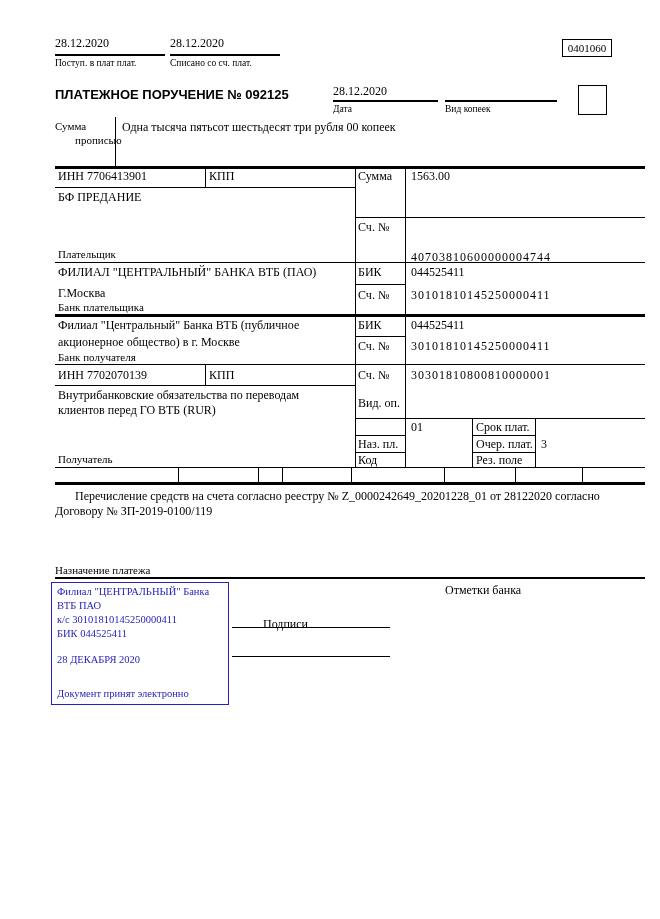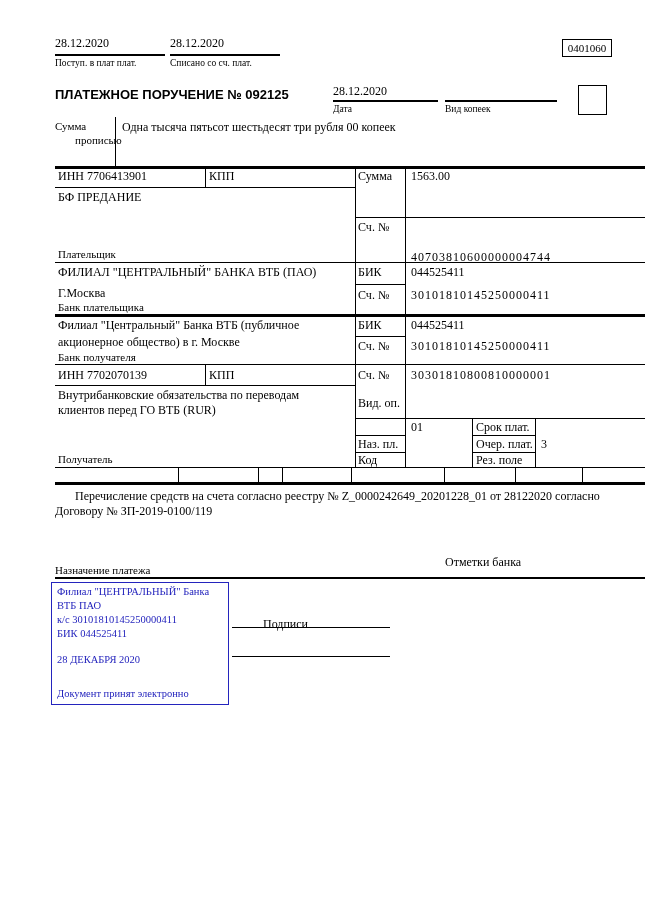--- a/index.html
+++ b/index.html
@@ -118,21 +118,21 @@
 <div class="abs t12" style="left:358px;top:453px;">Код</div>
 <div class="abs t12" style="left:476px;top:453px;">Рез. поле</div>
 <div class="abs t11" style="left:58px;top:453px;">Получатель</div>
 
 <div class="abs t12" style="left:55px;top:489px;margin-left:20px;">Перечисление средств на счета согласно реестру № Z_0000242649_20201228_01 от 28122020 согласно</div>
 <div class="abs t12" style="left:55px;top:504px;">Договору № ЗП-2019-0100/119</div>
 <div class="abs t11" style="left:55px;top:564px;">Назначение платежа</div>
 <div class="hline med" style="left:55px;top:577px;width:590px;"></div>
 
 <div class="abs t12" style="left:263px;top:617px;">Подписи</div>
-<div class="abs t12" style="left:445px;top:555px;">Отметки банка</div>
+<div class="abs t12" style="left:445px;top:583px;">Отметки банка</div>
 <div class="hline" style="left:232px;top:627px;width:158px;"></div>
 <div class="hline" style="left:232px;top:656px;width:158px;"></div>
 
 <div class="stamp">
   <div class="sline" style="top:2px;">Филиал "ЦЕНТРАЛЬНЫЙ" Банка</div>
   <div class="sline" style="top:16px;">ВТБ ПАО</div>
   <div class="sline" style="top:30px;">к/с 30101810145250000411</div>
   <div class="sline" style="top:44px;">БИК 044525411</div>
   <div class="sline" style="top:70px;">28 ДЕКАБРЯ 2020</div>
   <div class="sline" style="top:104px;">Документ принят электронно</div>

